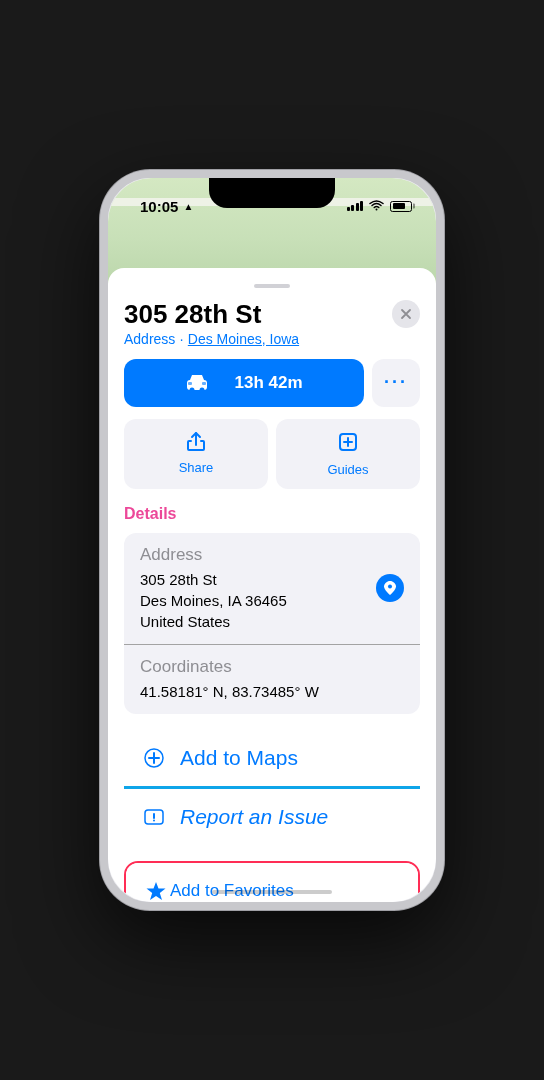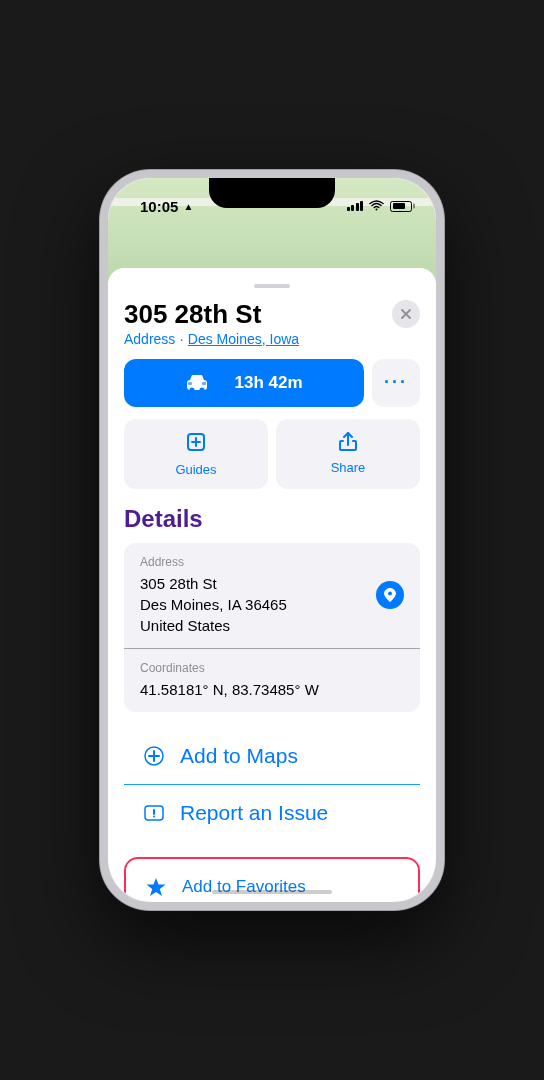--- a/index.html
+++ b/index.html
@@ -256,44 +256,44 @@
       font-weight: 500;
       color: #007aff;
     }
 
     
     .details-section {
       padding: 0 16px;
     }
 
     .details-title {
-      font-size: 24px;
+      font-size: 16px;
       font-weight: 700;
-      color: #4c1d95;
+      color: #ec4899;
       margin-bottom: 10px;
     }
 
     .details-card {
       background: #f2f2f7;
       border-radius: 12px;
       overflow: hidden;
       margin-bottom: 16px;
     }
 
     .detail-row {
       padding: 12px 16px;
       position: relative;
     }
 
     .detail-row + .detail-row {
       border-top: 1px solid #a3a3a3;
     }
 
     .detail-label {
-      font-size: 12px;
+      font-size: 17px;
       color: #8e8e93;
       margin-bottom: 4px;
     }
 
     .detail-value {
       font-size: 15px;
       color: #000;
       line-height: 1.4;
     }
 
@@ -325,21 +325,22 @@
       align-items: center;
       gap: 12px;
       cursor: pointer;
       border: none;
       background: none;
       width: 100%;
       text-align: left;
     }
 
     .action-list-item + .action-list-item {
-      border-top: 1px solid #0ea5e9;
+      border-top: 3px solid #0ea5e9;
+      font-style: italic;
     }
 
     .action-list-item .item-icon {
       width: 28px;
       height: 28px;
       display: flex;
       align-items: center;
       justify-content: center;
       color: #007aff;
       font-size: 18px;
@@ -355,21 +356,20 @@
       border: 2.5px solid #ff2d55;
       border-radius: 14px;
       overflow: hidden;
       margin-bottom: 16px;
     }
 
     .favorites-item {
       padding: 14px 16px;
       display: flex;
       align-items: center;
-      gap: 12px;
       cursor: pointer;
       background: #fff;
       border: none;
       width: 100%;
       text-align: left;
     }
 
     .favorites-icon {
       width: 28px;
       height: 28px;
@@ -500,38 +500,38 @@
           </svg>
           <span>13h 42m</span>
         </button>
         <button class="more-button">
           <span style="color:#007aff;font-size:18px;font-weight:700;letter-spacing:2px;">···</span>
         </button>
       </div>
 
       <div class="secondary-actions">
         <button class="action-button">
+          <span>
+            <svg width="22" height="22" viewBox="0 0 22 22">
+              <path d="M11 2 L11 14" stroke="#007aff" stroke-width="2" stroke-linecap="round"></path>
+              <path d="M7 6 L11 2 L15 6" stroke="#007aff" stroke-width="2" stroke-linecap="round" stroke-linejoin="round" fill="none"></path>
+              <path d="M6 10 L4 10 C3.4 10 3 10.4 3 11 L3 18 C3 18.6 3.4 19 4 19 L18 19 C18.6 19 19 18.6 19 18 L19 11 C19 10.4 18.6 10 18 10 L16 10" stroke="#007aff" stroke-width="2" stroke-linecap="round" fill="none"></path>
+            </svg>
+          </span>
+          <span style="font-size:13px;font-weight:500;color:#007aff;">Share</span>
+        </button>
+        <button class="action-button">
           <span style="font-size:20px;color:#007aff;">
             <svg width="22" height="22" viewBox="0 0 22 22">
               <rect x="3" y="3" width="16" height="16" rx="3" stroke="#007aff" stroke-width="2" fill="none"></rect>
               <line x1="11" y1="7" x2="11" y2="15" stroke="#007aff" stroke-width="2" stroke-linecap="round"></line>
               <line x1="7" y1="11" x2="15" y2="11" stroke="#007aff" stroke-width="2" stroke-linecap="round"></line>
             </svg>
           </span>
           <span style="font-size:13px;font-weight:500;color:#007aff;">Guides</span>
-        </button>
-        <button class="action-button">
-          <span>
-            <svg width="22" height="22" viewBox="0 0 22 22">
-              <path d="M11 2 L11 14" stroke="#007aff" stroke-width="2" stroke-linecap="round"></path>
-              <path d="M7 6 L11 2 L15 6" stroke="#007aff" stroke-width="2" stroke-linecap="round" stroke-linejoin="round" fill="none"></path>
-              <path d="M6 10 L4 10 C3.4 10 3 10.4 3 11 L3 18 C3 18.6 3.4 19 4 19 L18 19 C18.6 19 19 18.6 19 18 L19 11 C19 10.4 18.6 10 18 10 L16 10" stroke="#007aff" stroke-width="2" stroke-linecap="round" fill="none"></path>
-            </svg>
-          </span>
-          <span style="font-size:13px;font-weight:500;color:#007aff;">Share</span>
         </button>
       </div>
 
       <div class="details-section">
         <div class="details-title">Details</div>
 
         <div class="details-card">
 
           <div class="detail-row">
             <div class="detail-label">Address</div>

